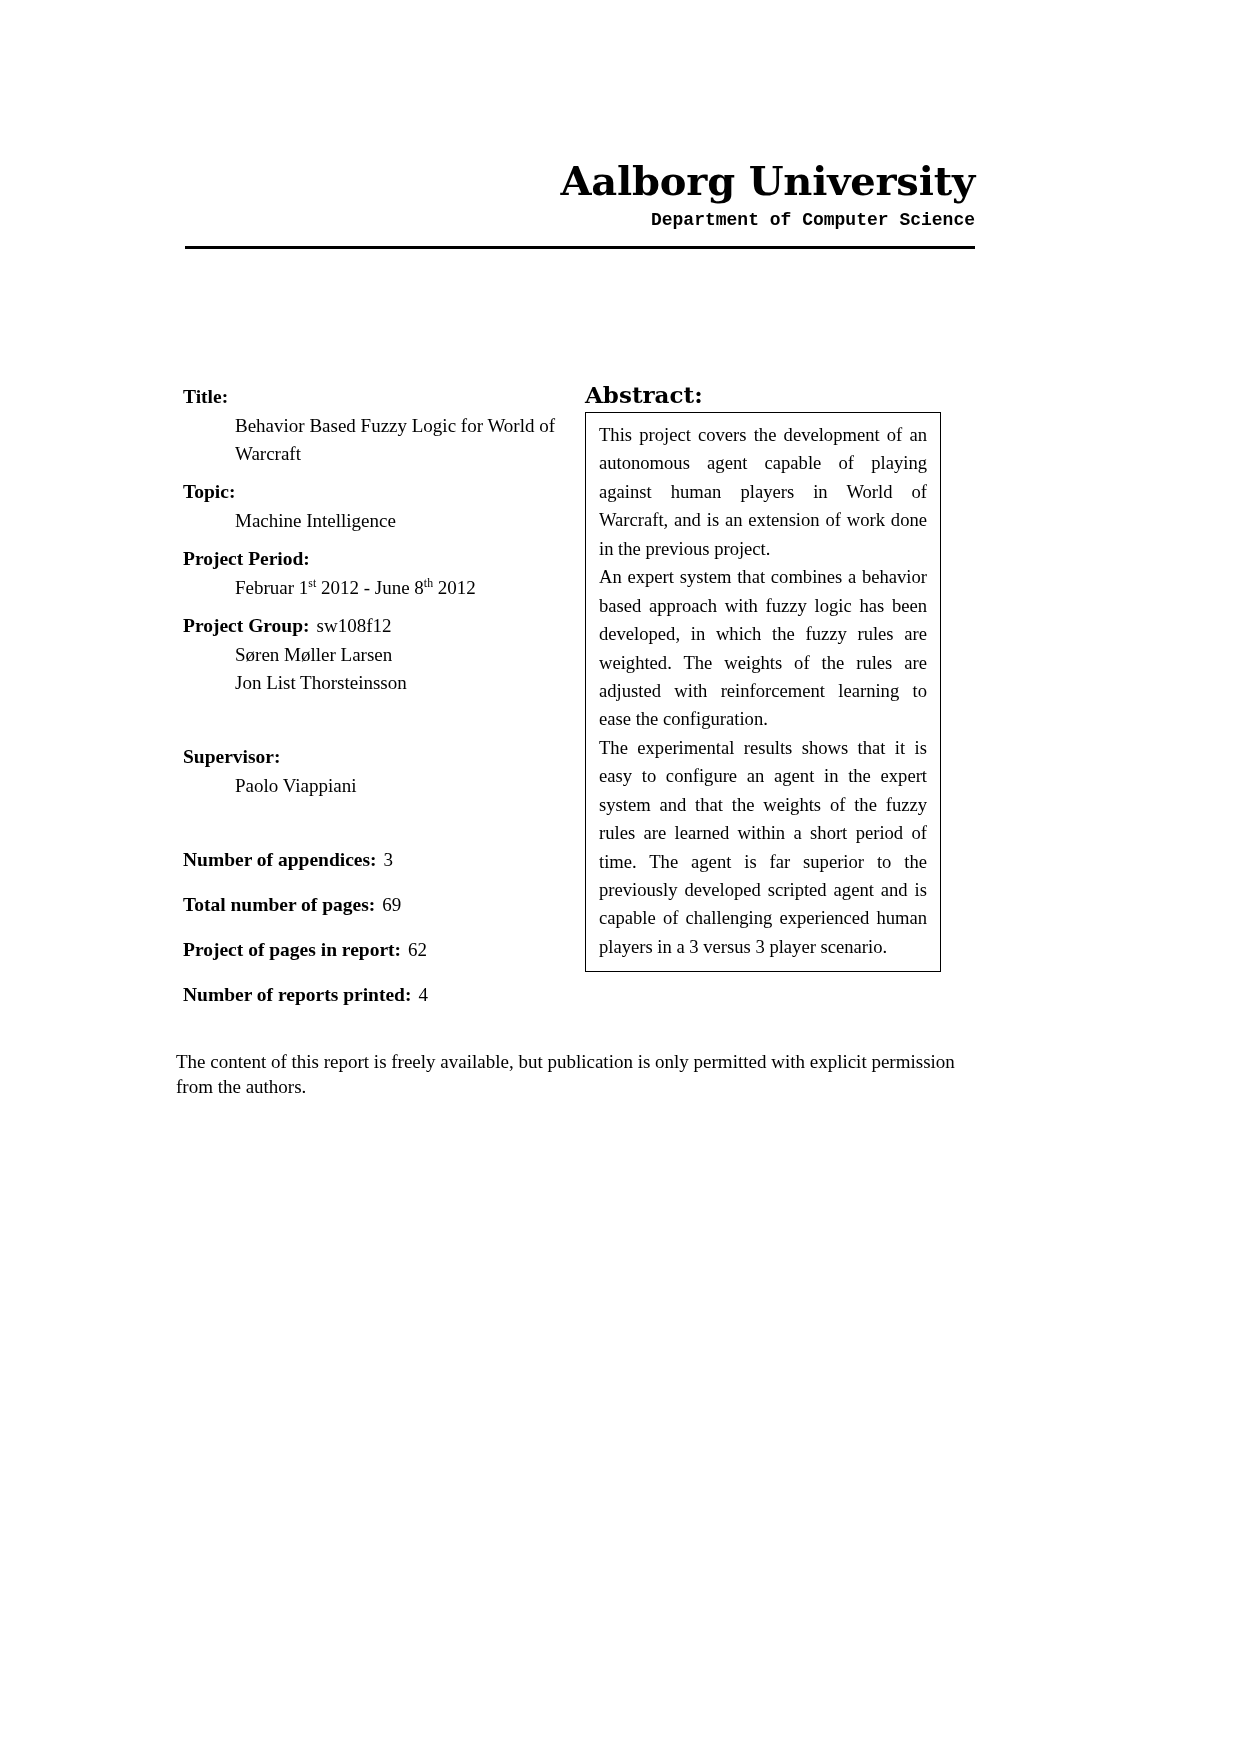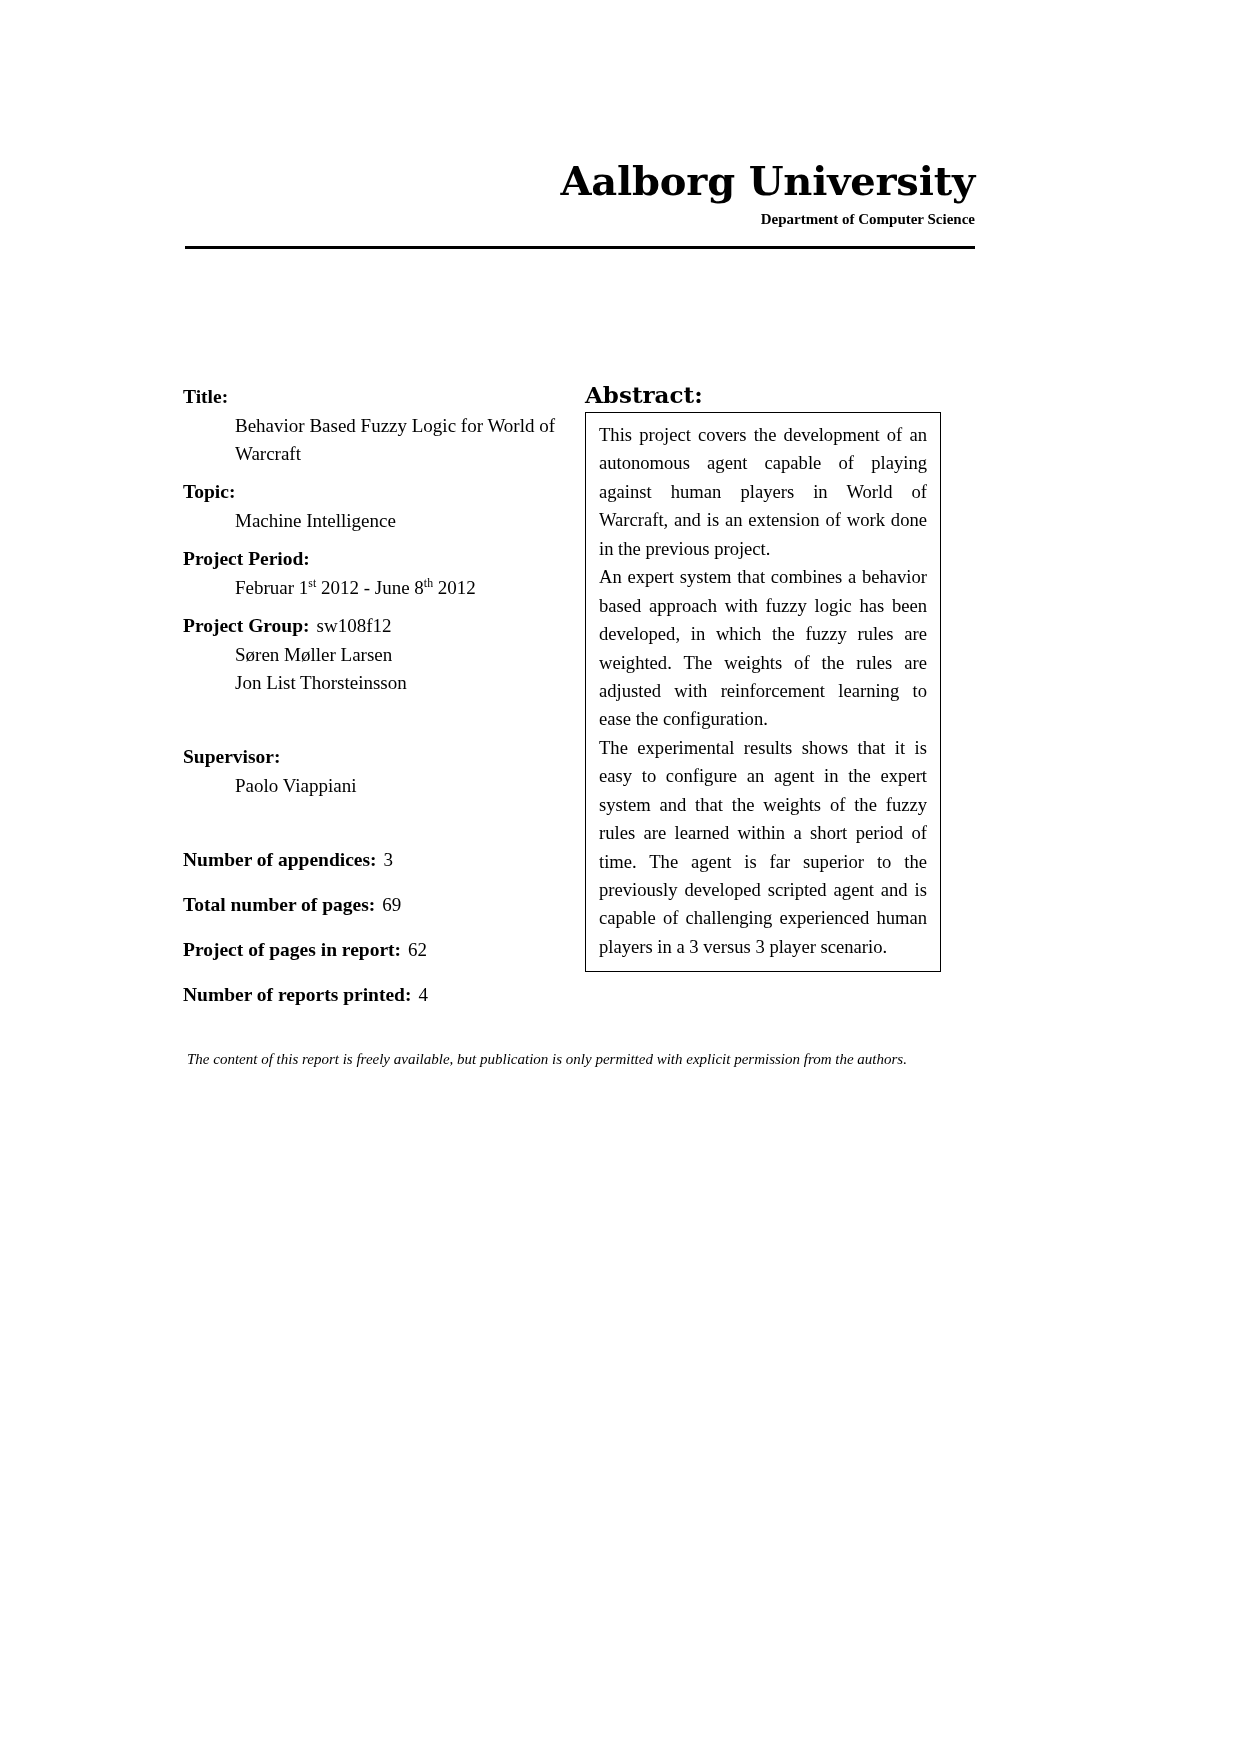--- a/index.html
+++ b/index.html
@@ -31,23 +31,23 @@
   }
   .uni-name {
     font-family: "DejaVu Serif", "Liberation Serif", serif;
     font-weight: bold;
     font-size: 40px;
     letter-spacing: -0.2px;
     line-height: 1.05;
     margin: 0;
   }
   .dept-name {
-    font-family: Liberation Serif, serif;
-    font-weight: bold;
-    font-size: 15px;
+    font-family: Liberation Mono, monospace;
+    font-weight: bold;
+    font-size: 18px;
     line-height: 1.2;
     margin: 8px 0 0 0;
   }
   .header-rule {
     position: absolute;
     left: 185px;
     top: 246px;
     width: 790px;
     height: 3px;
     background: #000;
@@ -120,25 +120,24 @@
     text-justify: inter-word;
     font-size: 18.6px;
     line-height: 1.53;
     hyphens: auto;
     -webkit-hyphens: auto;
   }
 
   
   .footer-note {
     position: absolute;
-    left: 187px;
+    left: 176px;
     top: 1050px;
     width: 800px;
-    font-style: italic;
-    font-size: 15px;
+    font-size: 19px;
     line-height: 1.3;
   }
 </style>
 </head>
 <body>
 
 <div class="page">
 
   <div class="header">
     <div class="uni-name">Aalborg University</div>

